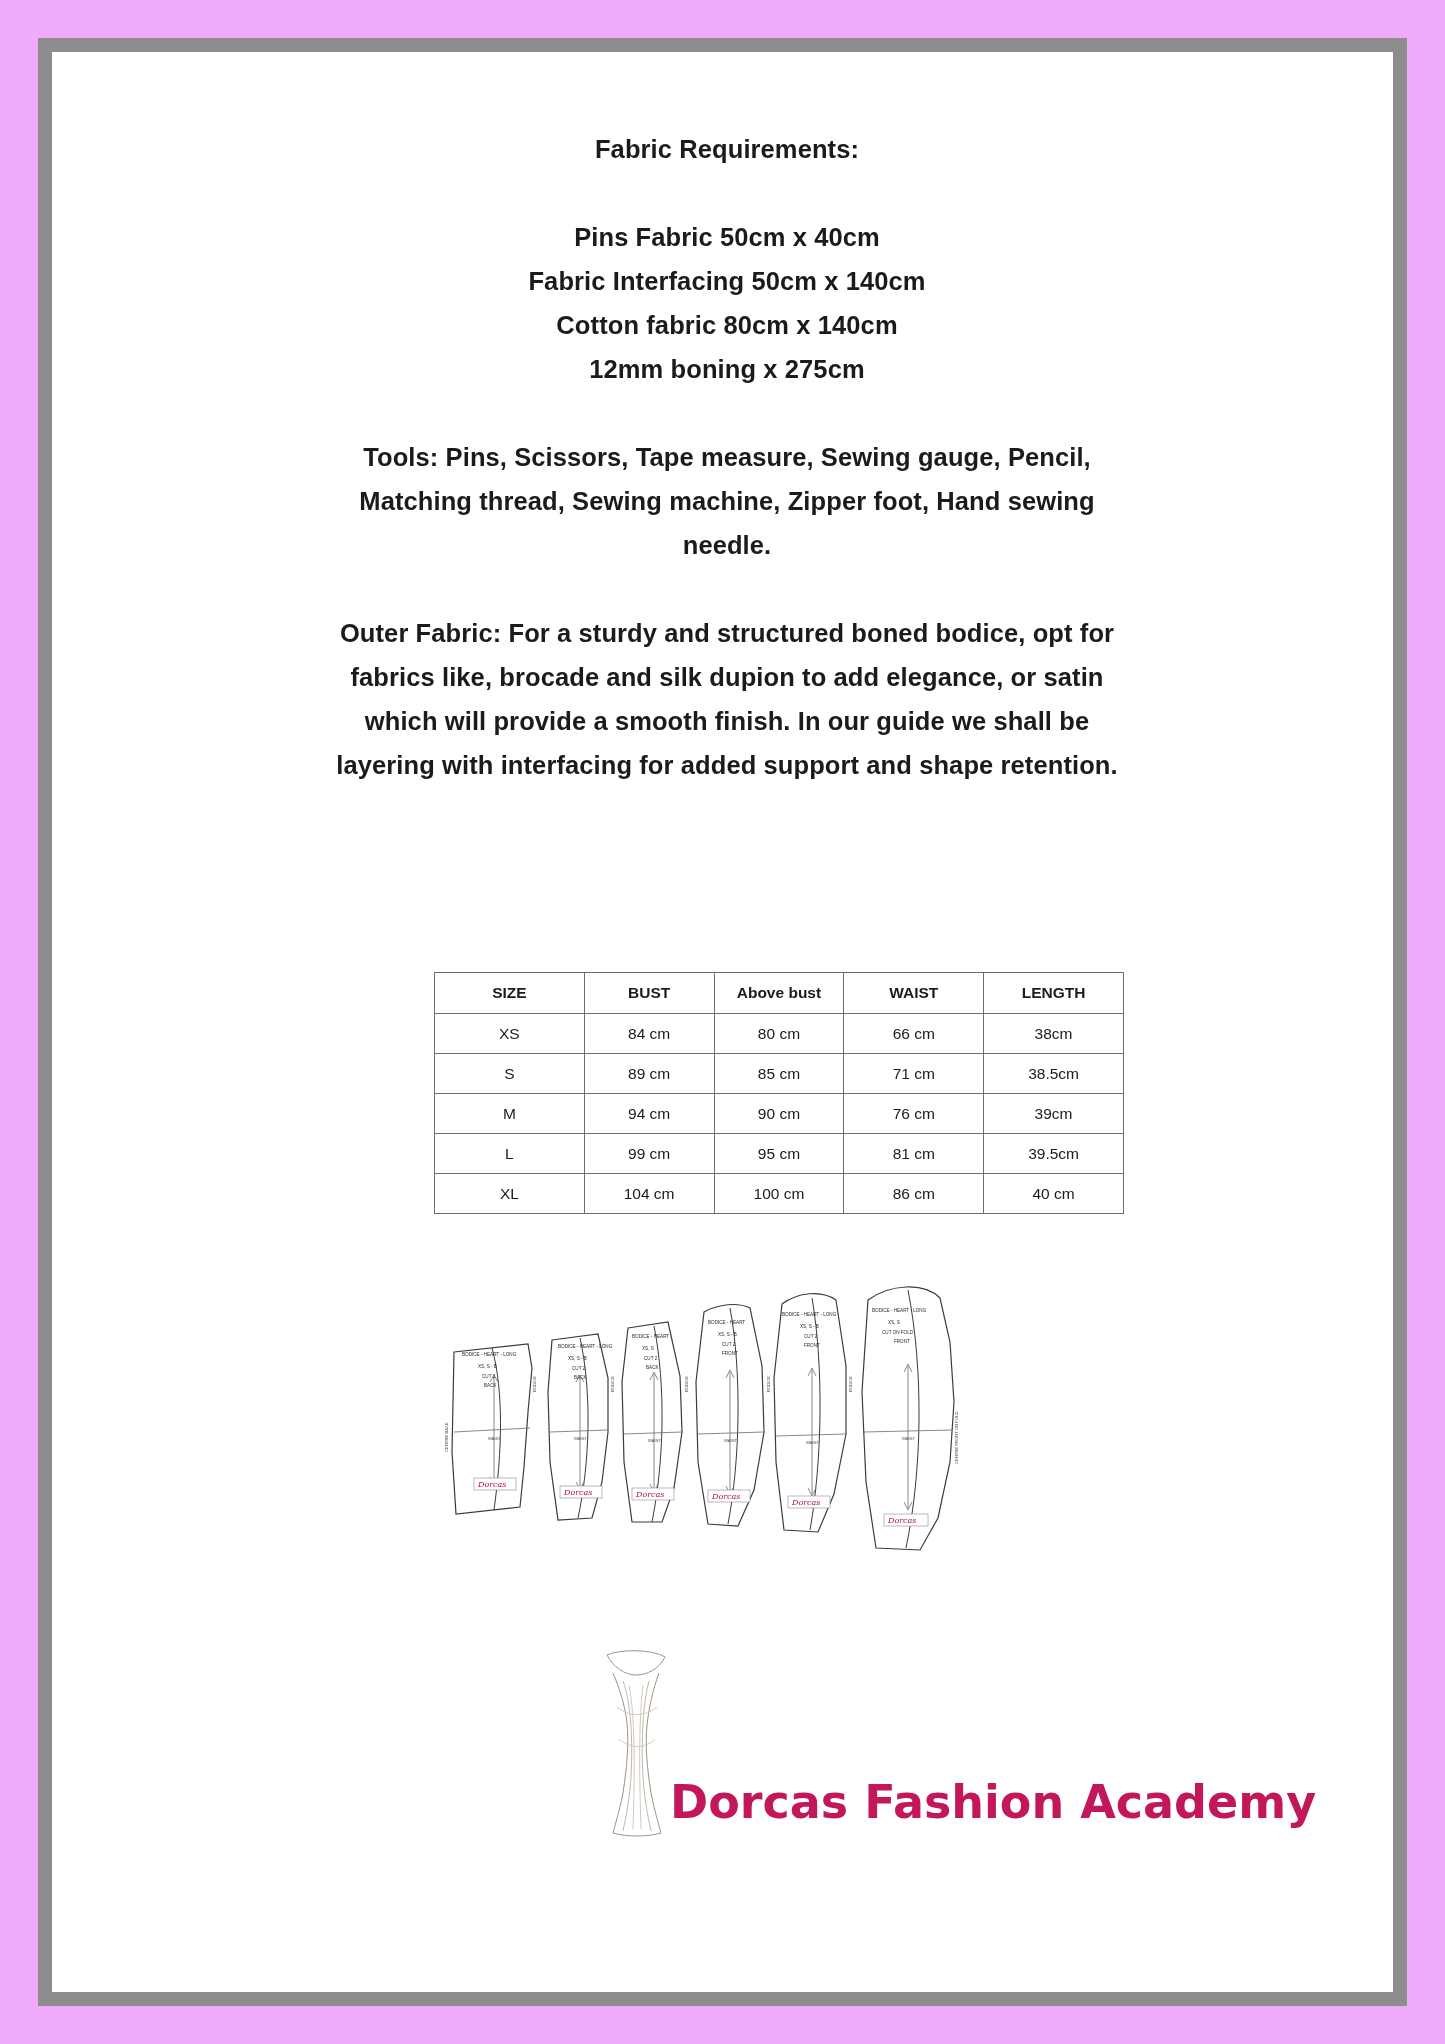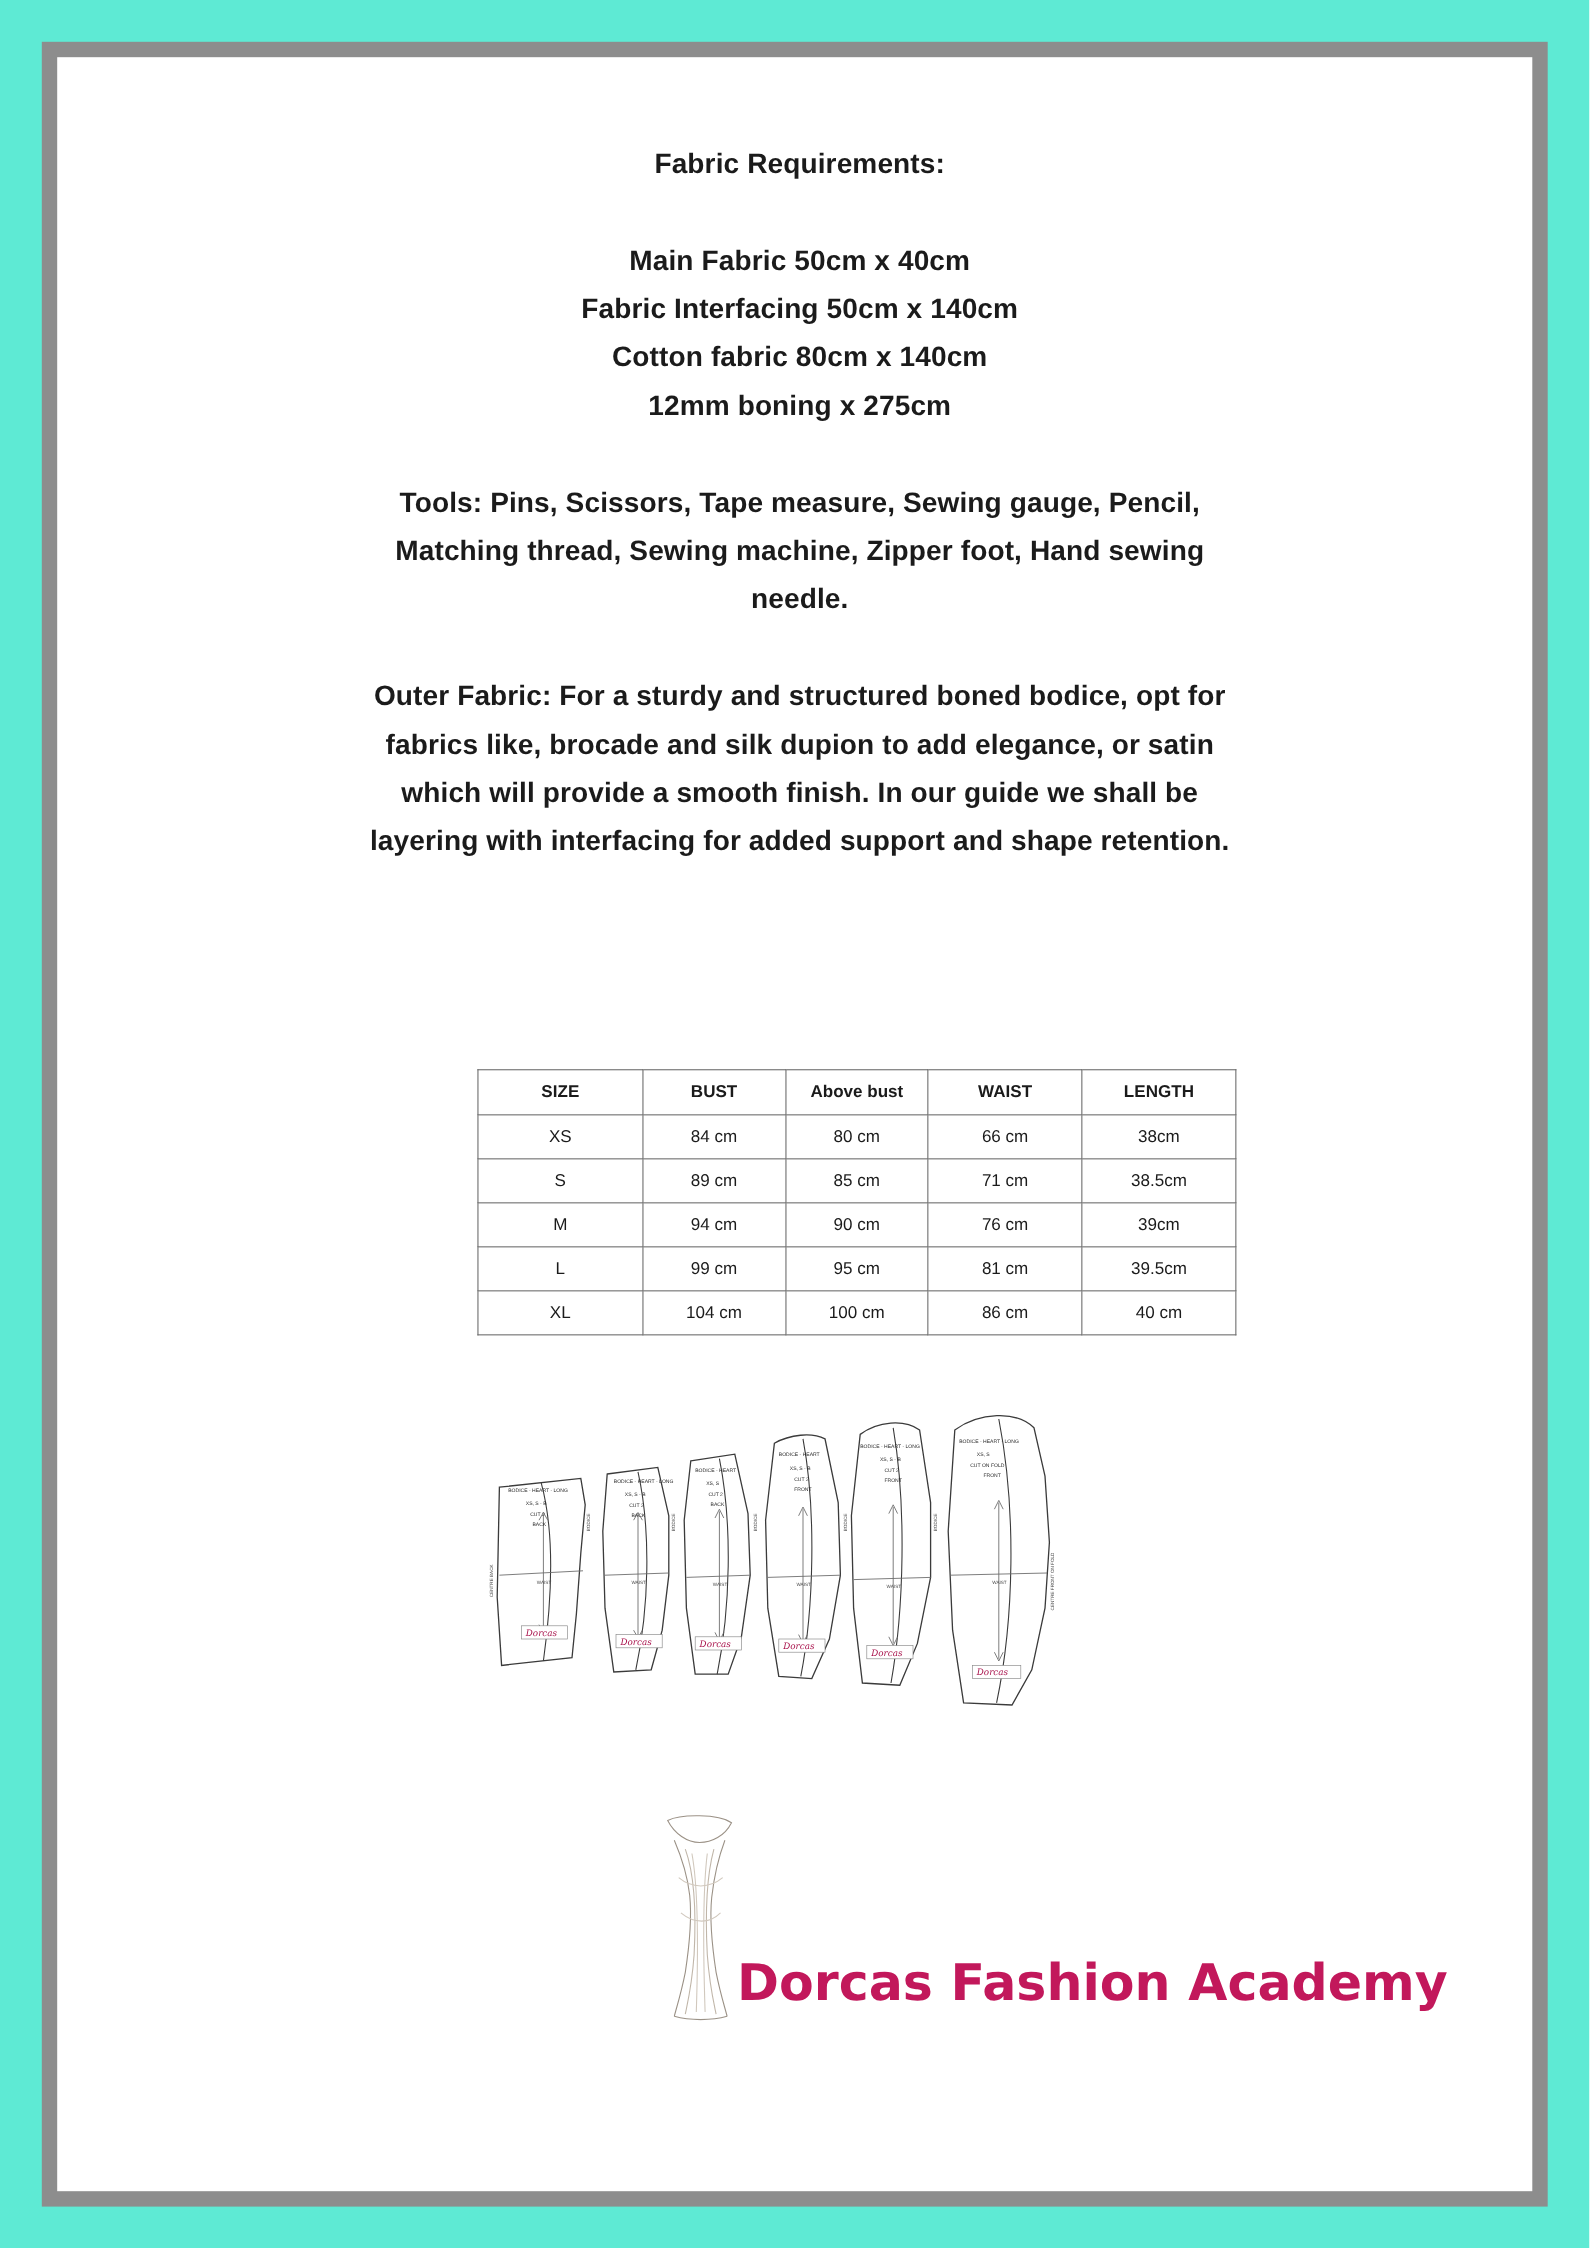--- a/index.html
+++ b/index.html
@@ -10,21 +10,21 @@
   body {
     width: 1445px;
     height: 2044px;
     font-family: "Liberation Sans", sans-serif;
     overflow: hidden;
   }
   .page {
     position: relative;
     width: 1445px;
     height: 2044px;
-    background: #5eead4;
+    background: #f0abfc;
     box-sizing: border-box;
   }
   
   .frame-outer {
     position: absolute;
     left: 38px;
     top: 38px;
     width: 1369px;
     height: 1968px;
     background: #8d8d8d;
@@ -169,21 +169,21 @@
 <div class="page">
   <div class="frame-outer">
     <div class="frame-inner"></div>
   </div>
 
   <div class="content">
 
     <div class="text-block">
       <p class="para">Fabric Requirements:</p>
       <div class="spacer"></div>
-      <p class="para">Main Fabric 50cm x 40cm</p>
+      <p class="para">Pins Fabric 50cm x 40cm</p>
       <p class="para">Fabric Interfacing 50cm x 140cm</p>
       <p class="para">Cotton fabric 80cm x 140cm</p>
       <p class="para">12mm boning x 275cm</p>
       <div class="spacer-sm"></div>
       <p class="para">Tools: Pins, Scissors, Tape measure, Sewing gauge, Pencil, Matching thread, Sewing machine, Zipper foot, Hand sewing needle.</p>
       <div class="spacer-sm"></div>
       <p class="para">Outer Fabric: For a sturdy and structured boned bodice, opt for fabrics like, brocade and silk dupion to add elegance, or satin which will provide a smooth finish. In our guide we shall be layering with interfacing for added support and shape retention.</p>
     </div>
 
     <div class="size-table-wrap">

